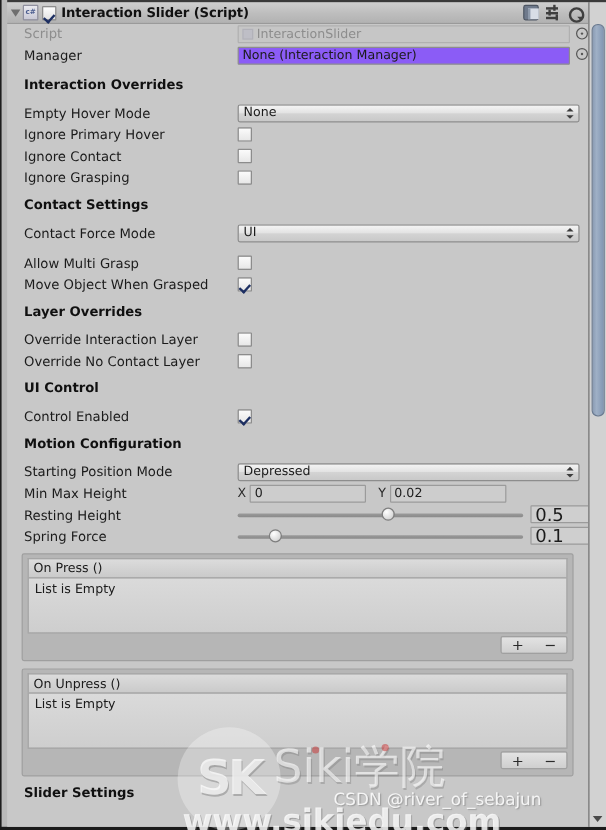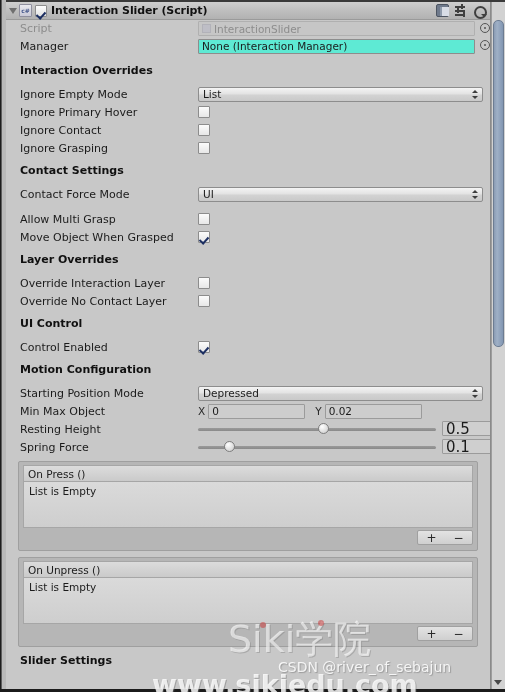--- a/index.html
+++ b/index.html
@@ -176,21 +176,21 @@
   }
   .dd .arrows::after {
     content: ""; position: absolute; left: 0.5px; bottom: 1px;
     border-left: 3px solid transparent; border-right: 3px solid transparent;
     border-top: 3.5px solid #3d3d3d;
   }
 
   
   .objf {
     width: 277px; height: 15px;
-    background: #5eead4;
+    background: #8b5cf6;
     border: 1px solid #8d8d8d; border-radius: 1px;
     font-size: 10.5px; color: #1b1b1b;
     display: flex; align-items: center; padding: 0 3px;
     font-family: "DejaVu Sans", sans-serif;
   }
   .objf.disabled { background: #c6c6c6; border-color: #b0b0b0; color: #8d8d8d; }
   .objf .mini-icon {
     width: 9px; height: 9px; margin-right: 3px;
     background: #b9b9c6; border: 1px solid #a2a2b0;
   }
@@ -383,24 +383,24 @@
       </div>
       <div class="pick"></div>
     </div>
 
     <div style="height:9px;"></div>
 
     <div class="section-head">
       <div class="hdr-lbl">Interaction Overrides</div>
     </div>
     <div class="row">
-      <div class="lbl">Ignore Empty Mode</div>
+      <div class="lbl">Empty Hover Mode</div>
       <div class="ctrl">
         <div class="dd">
-            <span>List</span>
+            <span>None</span>
             <span class="arrows"></span>
           </div>
       </div>
     </div>
     <div class="row">
       <div class="lbl">Ignore Primary Hover</div>
       <div class="ctrl">
           <div class="cbx"></div>
         </div>
     </div>
@@ -485,21 +485,21 @@
     <div class="row">
       <div class="lbl">Starting Position Mode</div>
       <div class="ctrl">
         <div class="dd">
             <span>Depressed</span>
             <span class="arrows"></span>
           </div>
       </div>
     </div>
     <div class="row">
-      <div class="lbl">Min Max Object</div>
+      <div class="lbl">Min Max Height</div>
       <div class="vec">
         <span class="axis">X</span>
         <div class="num">
             <span>0</span>
           </div>
         <span class="axis">Y</span>
         <div class="num">
             <span>0.02</span>
           </div>
       </div>
@@ -550,20 +550,23 @@
     </div>
 
     <div style="height:7px;"></div>
 
     <div class="section-head">
       <div class="hdr-lbl">Slider Settings</div>
     </div>
 
   </div>
 
+  <div class="wm wm-logo">
+    <span class="wm-logo-txt">SK</span>
+  </div>
   <div class="wm wm-sika">Siki学院</div>
   <div class="wm-dot" style="left:260px; top:622px;"></div>
   <div class="wm-dot" style="left:318px; top:620px;"></div>
   <div class="wm wm-url">www.sikiedu.com</div>
   <div class="wm wm-csdn">CSDN @river_of_sebajun</div>
 
   <div class="sb-track">
     <div class="sb-thumb"></div>
     <div class="sb-arrow"></div>
   </div>

